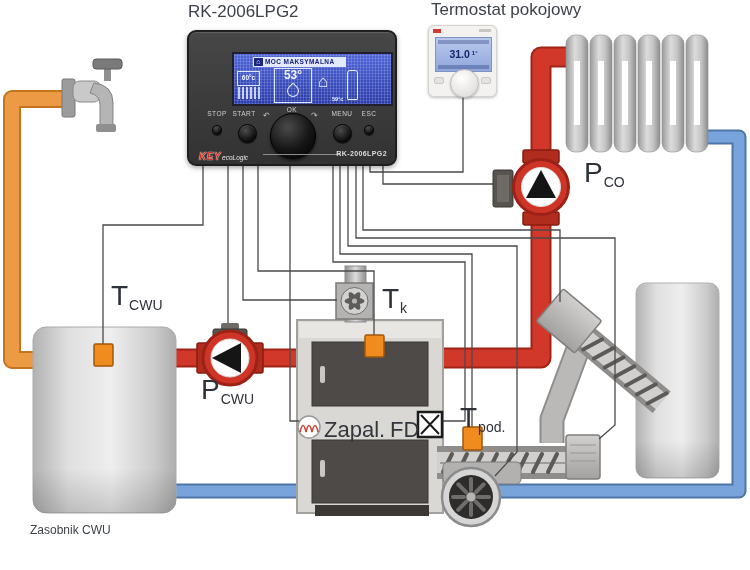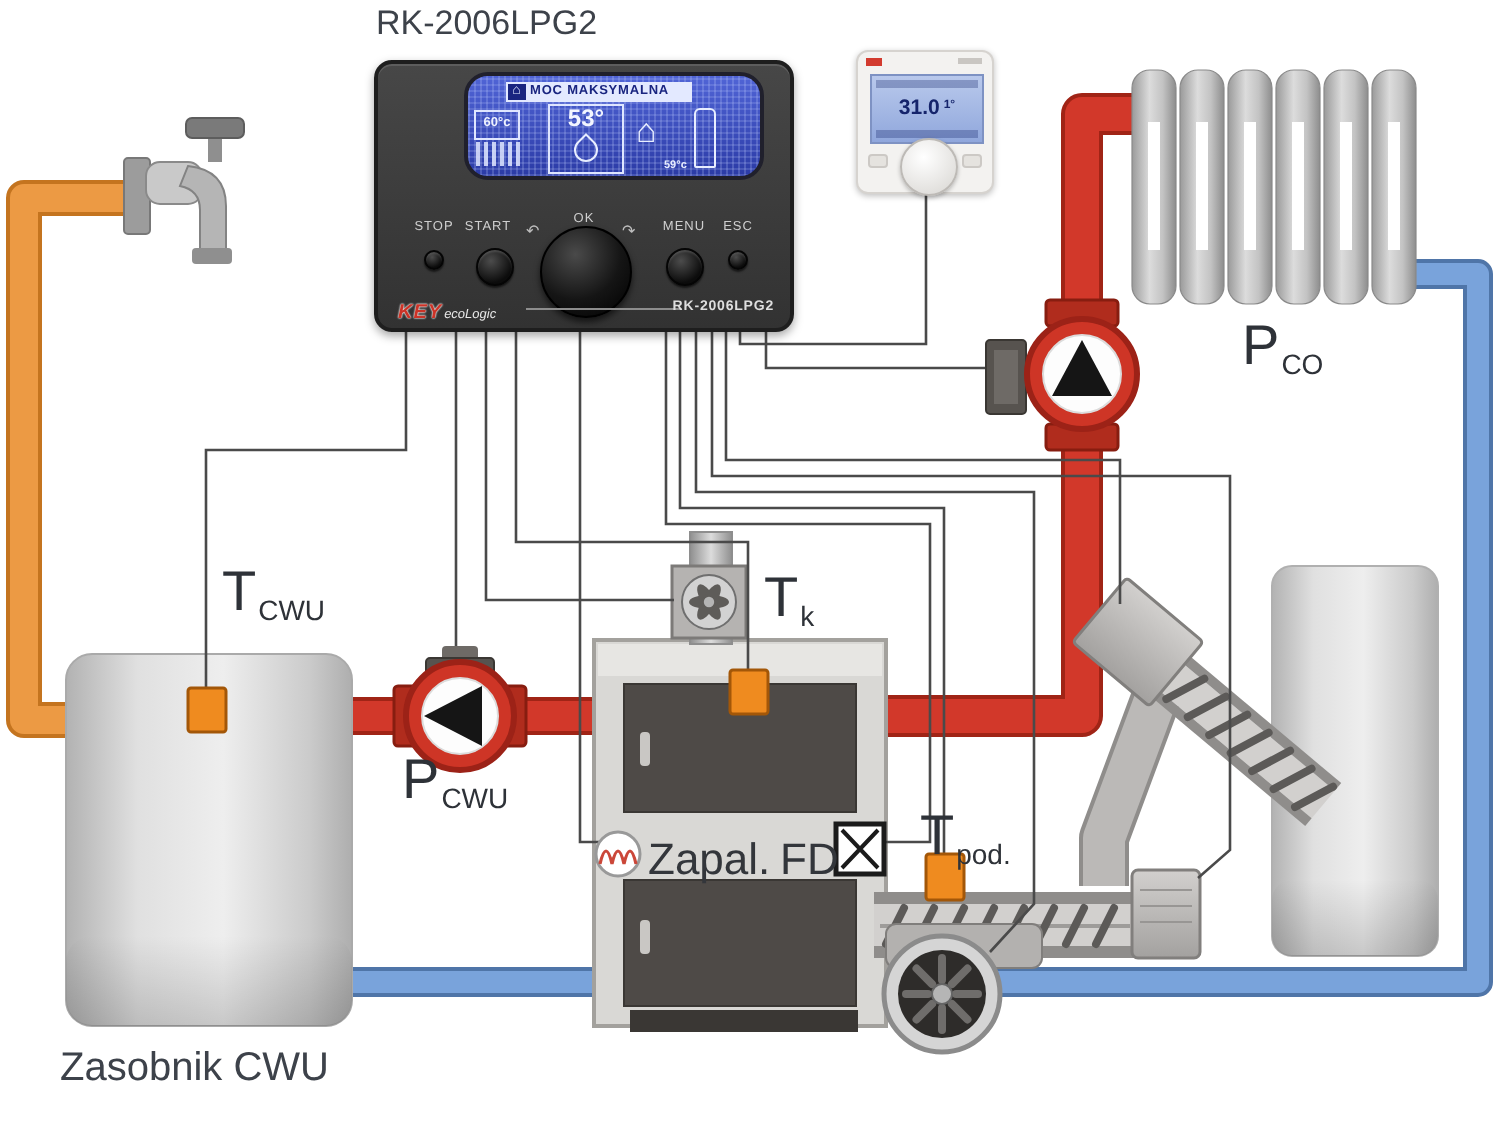--- a/index.html
+++ b/index.html
@@ -1,28 +1,28 @@
 <!DOCTYPE html>
 <html><head>
 <meta charset="utf-8">
 <style>
   html,body{margin:0;padding:0;background:#fff;font-family:"Liberation Sans",sans-serif;}
   .stage{position:relative;width:750px;height:570px;background:#fff;overflow:hidden;}
   .art{position:absolute;left:0;top:0;}
   .lbl{position:absolute;color:#3d424a;white-space:nowrap;}
   .hdr{font-size:17px;color:#3d424a;}
-  .cap{font-size:20px;color:#3d424a;}
+  .cap{font-size:12px;color:#3d424a;}
   .sensor-lbl .big{font-size:28px;color:#2e3238;}
   .sensor-lbl .sub{font-size:14px;color:#2e3238;position:relative;top:5px;margin-left:1px;}
   .inline-lbl{font-size:22px;color:#33363b;}
   
   .ctrl{position:absolute;left:187px;top:30px;width:210px;height:136px;background:linear-gradient(#474747,#323232);
         border:2px solid #1e1e1e;border-radius:9px;box-shadow:0 2px 5px rgba(0,0,0,.35), inset 0 1px 0 #5d5d5d;box-sizing:border-box;}
-  .lcd{position:absolute;left:43px;top:4px;width:146px;height:50px;background:linear-gradient(#5064d6,#2b3ba6);
-       border:2px solid #20202c;border-radius:12px;overflow:hidden;}
+  .lcd{position:absolute;left:43px;top:20px;width:146px;height:50px;background:linear-gradient(#5064d6,#2b3ba6);
+       border:2px solid #20202c;border-radius:0;overflow:hidden;padding-left:11px;}
   .lcd-grid{position:absolute;inset:0;background:
       repeating-linear-gradient(90deg, rgba(195,208,255,.22) 0 1px, transparent 1px 3px),
       repeating-linear-gradient(0deg, rgba(195,208,255,.18) 0 1px, transparent 1px 3px);}
   .lcd-title{position:absolute;left:19px;top:3px;width:93px;height:10px;background:#e3e9ff;color:#1a2580;
        font-size:6.5px;font-weight:bold;line-height:10px;letter-spacing:.4px;display:flex;align-items:center;}
   .lcd-title .hbox{display:inline-block;width:9px;height:8px;background:#1a2580;color:#e3e9ff;font-size:7px;
        line-height:8px;text-align:center;margin:0 2px 0 1px;}
   .lcd-sbox{position:absolute;left:3px;top:17px;width:21px;height:13px;border:1px solid #dfe6ff;color:#eef2ff;
        font-size:6.5px;font-weight:bold;text-align:center;line-height:12px;}
   .lcd-radicon{position:absolute;left:4px;top:33px;width:23px;height:12px;
@@ -337,28 +337,29 @@
       <span>31.0</span><span class="tsec">1°</span>
     </div>
     <div class="trow bottom"></div>
   </div>
   <div class="tdial"></div>
   <div class="tbtn" style="left:5px"></div>
   <div class="tbtn" style="right:5px"></div>
 </div>
 
 <div class="lbl hdr" style="left:188px;top:2px">RK-2006LPG2</div>
+<div class="lbl hdr" style="left:431px;top:0px">Termostat pokojowy</div>
 
 <div class="lbl sensor-lbl" style="left:111px;top:280px">
   <span class="big">T</span><span class="sub">CWU</span>
 </div>
 <div class="lbl sensor-lbl" style="left:201px;top:374px">
   <span class="big">P</span><span class="sub">CWU</span>
 </div>
-<div class="lbl sensor-lbl" style="left:621px;top:157px">
+<div class="lbl sensor-lbl" style="left:584px;top:157px">
   <span class="big">P</span><span class="sub">CO</span>
 </div>
 <div class="lbl sensor-lbl" style="left:382px;top:283px">
   <span class="big">T</span><span class="sub">k</span>
 </div>
 <div class="lbl sensor-lbl" style="left:460px;top:402px">
   <span class="big">T</span><span class="sub">pod.</span>
 </div>
 
 <div class="lbl inline-lbl" style="left:324px;top:417px">Zapal.</div>

